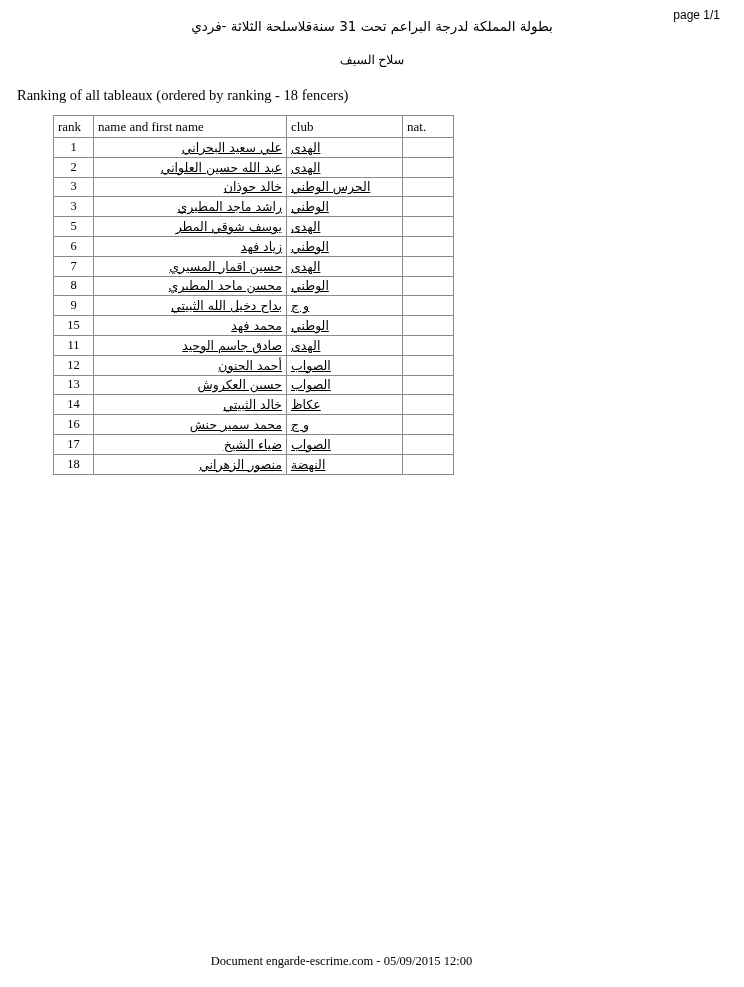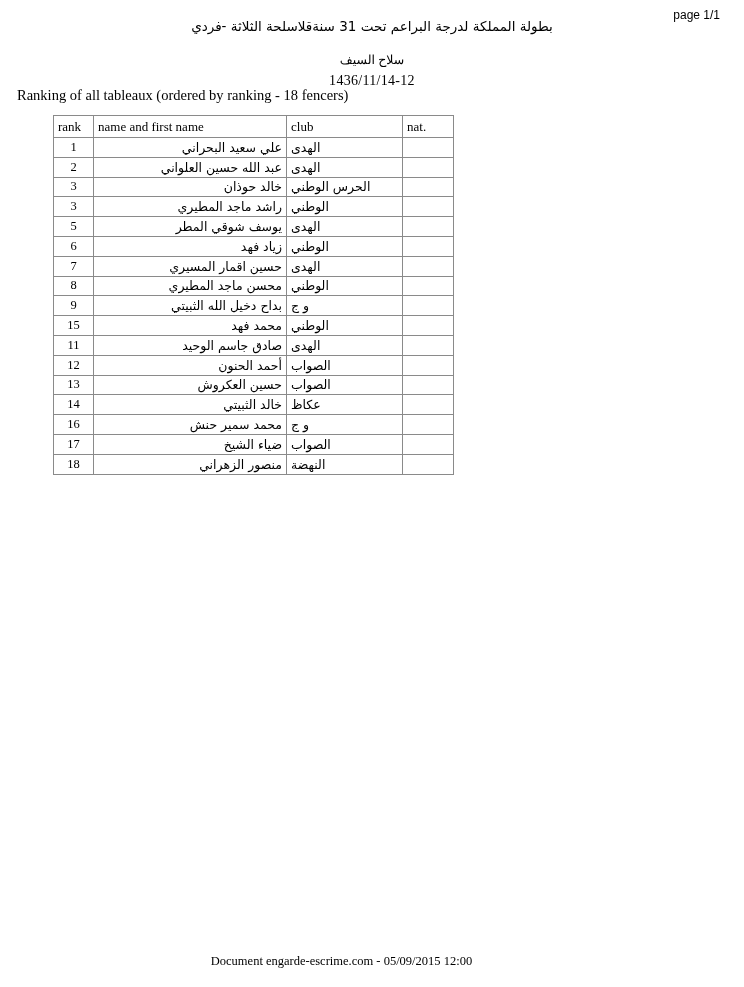--- a/index.html
+++ b/index.html
@@ -92,20 +92,21 @@
   td.rank {
     text-align: center;
     font-family: "Liberation Serif", serif;
     font-size: 13px;
   }
   td.name, td.club {
     font-family: "DejaVu Sans", sans-serif;
     font-size: 11.5px;
     direction: rtl;
     text-align: right;
+    text-decoration: underline;
   }
   td.club {
     text-align: left;
   }
   td.nat { }
 
   .footer {
     position: absolute;
     bottom: 18px;
     left: 0;
@@ -118,21 +119,20 @@
 </head>
 <body>
 
 <div class="page">
 
   <div class="page-number">page 1/1</div>
 
   <div class="header-block">
     <div class="title-ar">بطولة المملكة لدرجة البراعم تحت 13 سنةقلاسلحة الثلاثة -فردي</div>
     <div class="subtitle-ar">سلاح السيف</div>
-    <div class="date-line">1436/11/14-12</div>
   </div>
 
   <div class="ranking-caption">Ranking of all tableaux (ordered by ranking - 18 fencers)</div>
 
   <table class="ranking">
     <colgroup>
       <col class="c-rank">
       <col class="c-name">
       <col class="c-club">
       <col class="c-nat">

